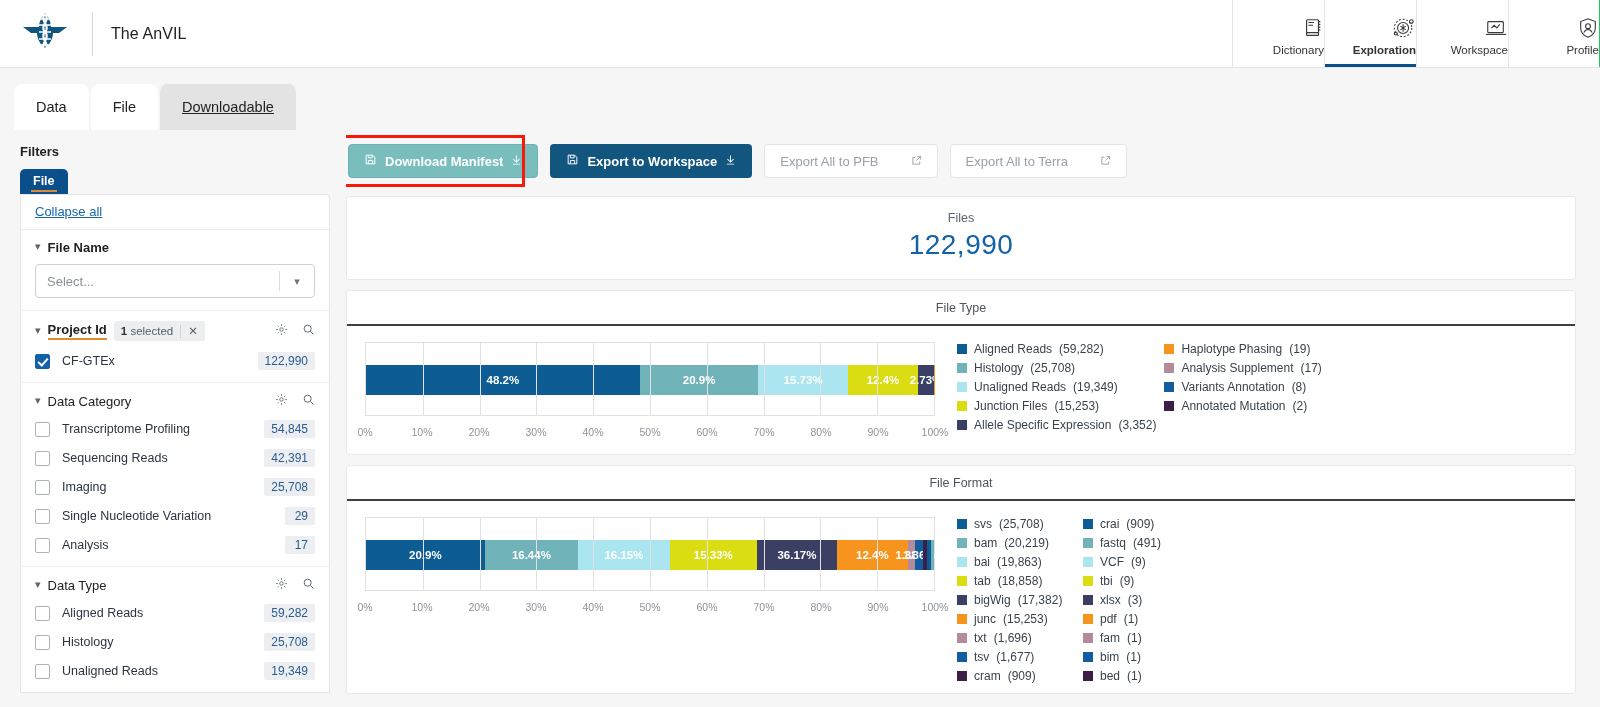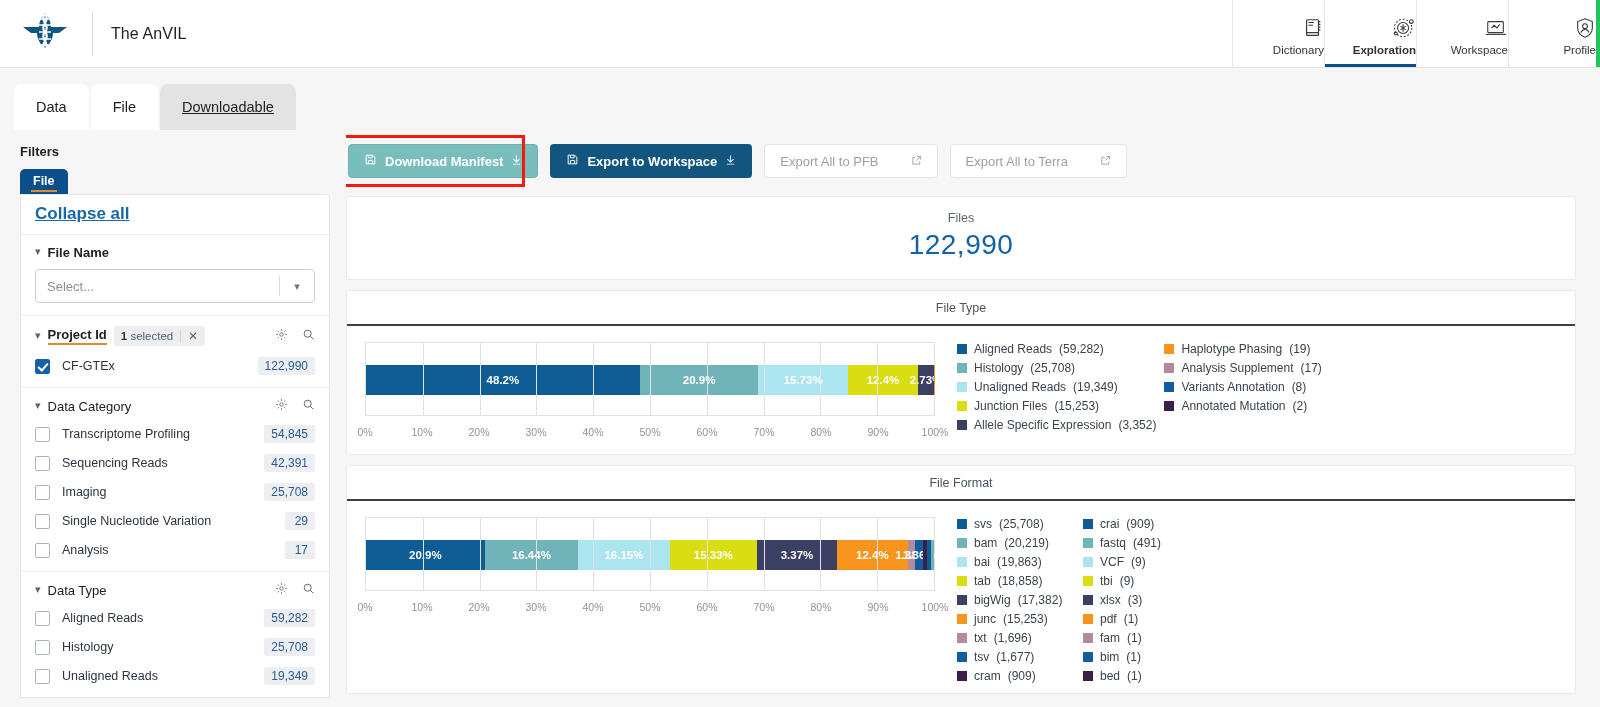--- a/index.html
+++ b/index.html
@@ -22,21 +22,21 @@
   .logo-wrap { width: 58px; height: 48px; display: flex; align-items: center; justify-content: center; }
   .brand-divider { width: 1px; height: 44px; background: #d8d8da; }
   .brand-title { font-size: 16px; color: #222; letter-spacing: .1px; }
   .nav { margin-left: auto; display: flex; align-items: stretch; }
   .nav-item {
     width: 92px; display: flex; flex-direction: column; align-items: flex-end;
     justify-content: center; gap: 5px; border-left: 1px solid #e5e5e6;
     font-size: 11.5px; color: #333; cursor: pointer; position: relative;
     background: #fff; padding-top: 4px;
   }
-  .nav-item:last-child { border-right: 4px solid #22c55e; }
+  .nav-item:last-child { border-right: 1px solid #22c55e; }
   .nav-item.active { font-weight: 700; }
   .nav-item.active:after {
     content: ""; position: absolute; left: 0; right: 0; bottom: 0;
     height: 3px; background: #0b4f8a;
   }
   .nav-icon { height: 24px; display: flex; align-items: flex-end; }
 
   
   .tabbar {
     height: 62px; display: flex; align-items: flex-end;
@@ -58,21 +58,21 @@
   .filter-tab {
     display: inline-block; background: #0b4f8a; color: #fff; font-size: 12.5px;
     font-weight: 700; padding: 5px 13px 6px; border-radius: 5px 5px 0 0;
     position: relative; cursor: pointer;
   }
   .filter-tab:after {
     content: ""; position: absolute; left: 11px; right: 11px; bottom: 2px;
     height: 2px; background: #e08a2e;
   }
   .filter-panel { background: #fff; border: 1px solid #e6e6e8; border-radius: 0 4px 0 0; }
-  .collapse-all { padding: 9px 14px 10px; font-size: 17px; font-weight: bold; }
+  .collapse-all { padding: 9px 14px 10px; font-size: 13px; }
   .collapse-all a { color: #1666a8; text-decoration: underline; cursor: pointer; }
   .fsection { border-top: 1px solid #ececee; padding: 10px 14px 12px; }
   .fhead { display: flex; align-items: center; gap: 7px; font-size: 13px; color: #222; }
   .chev { color: #5a6573; font-size: 11px; line-height: 1; transform: translateY(-1px); }
   .fhead-title { font-weight: 700; }
   .fhead-title.underlined { border-bottom: 2px solid #e08a2e; padding-bottom: 1px; }
   .fhead-actions { margin-left: auto; display: flex; gap: 14px; color: #5a6573; }
   .pill-selected {
     background: #eceef0; font-size: 11.5px; color: #57606d; padding: 3px 7px;
     display: flex; align-items: center; gap: 7px; border-radius: 2px; cursor: pointer;
@@ -528,21 +528,21 @@
                 <div class="seg" style="width: 16.44%; background: rgb(112, 179, 184);">
                   <span>16.44%</span>
                 </div>
                 <div class="seg" style="width: 16.15%; background: rgb(171, 230, 240);">
                   <span>16.15%</span>
                 </div>
                 <div class="seg" style="width: 15.33%; background: rgb(217, 221, 18); justify-content: center;">
                   <span>15.33%</span>
                 </div>
                 <div class="seg" style="width: 14.13%; background: rgb(59, 63, 99);">
-                  <span>3.37%</span>
+                  <span>36.17%</span>
                 </div>
                 <div class="seg" style="width: 12.4%; background: rgb(246, 148, 29);">
                   <span>12.4%</span>
                 </div>
                 <div class="seg" style="width: 1.38%; background: rgb(179, 139, 156);">
                   <span>1.38%</span>
                 </div>
                 <div class="seg" style="width: 1.36%; background: rgb(17, 93, 158);">
                   <span>1.36%</span>
                 </div>

